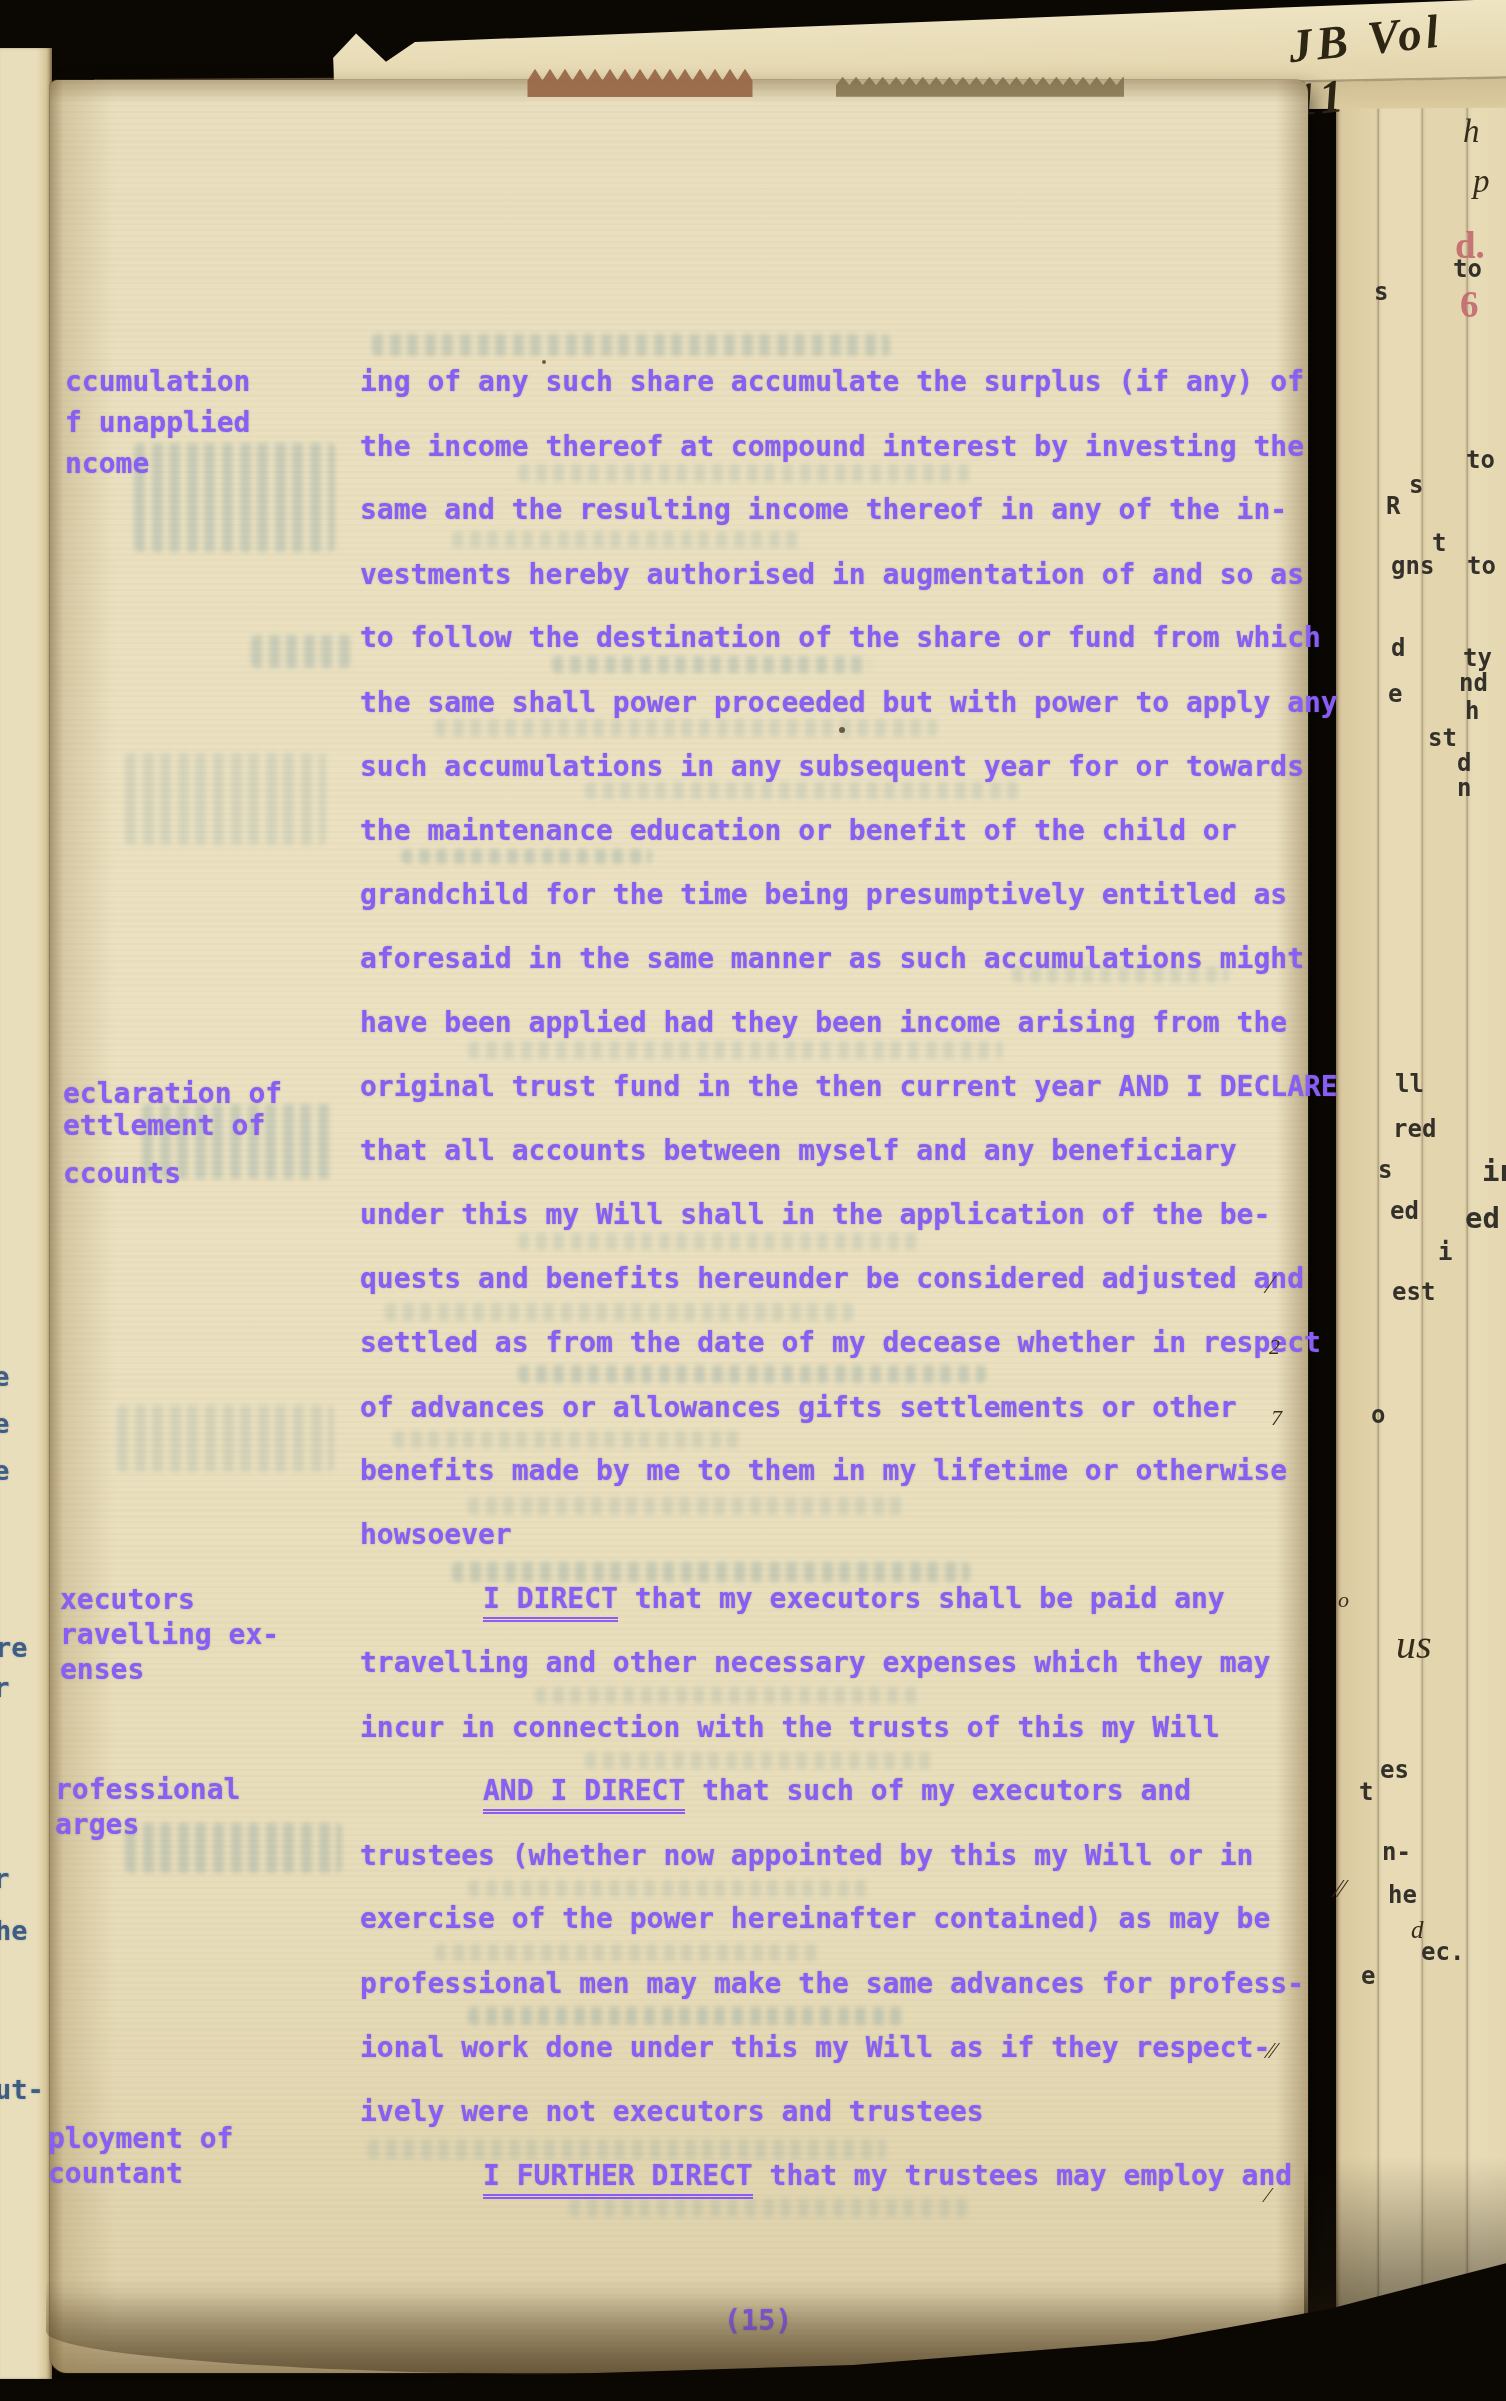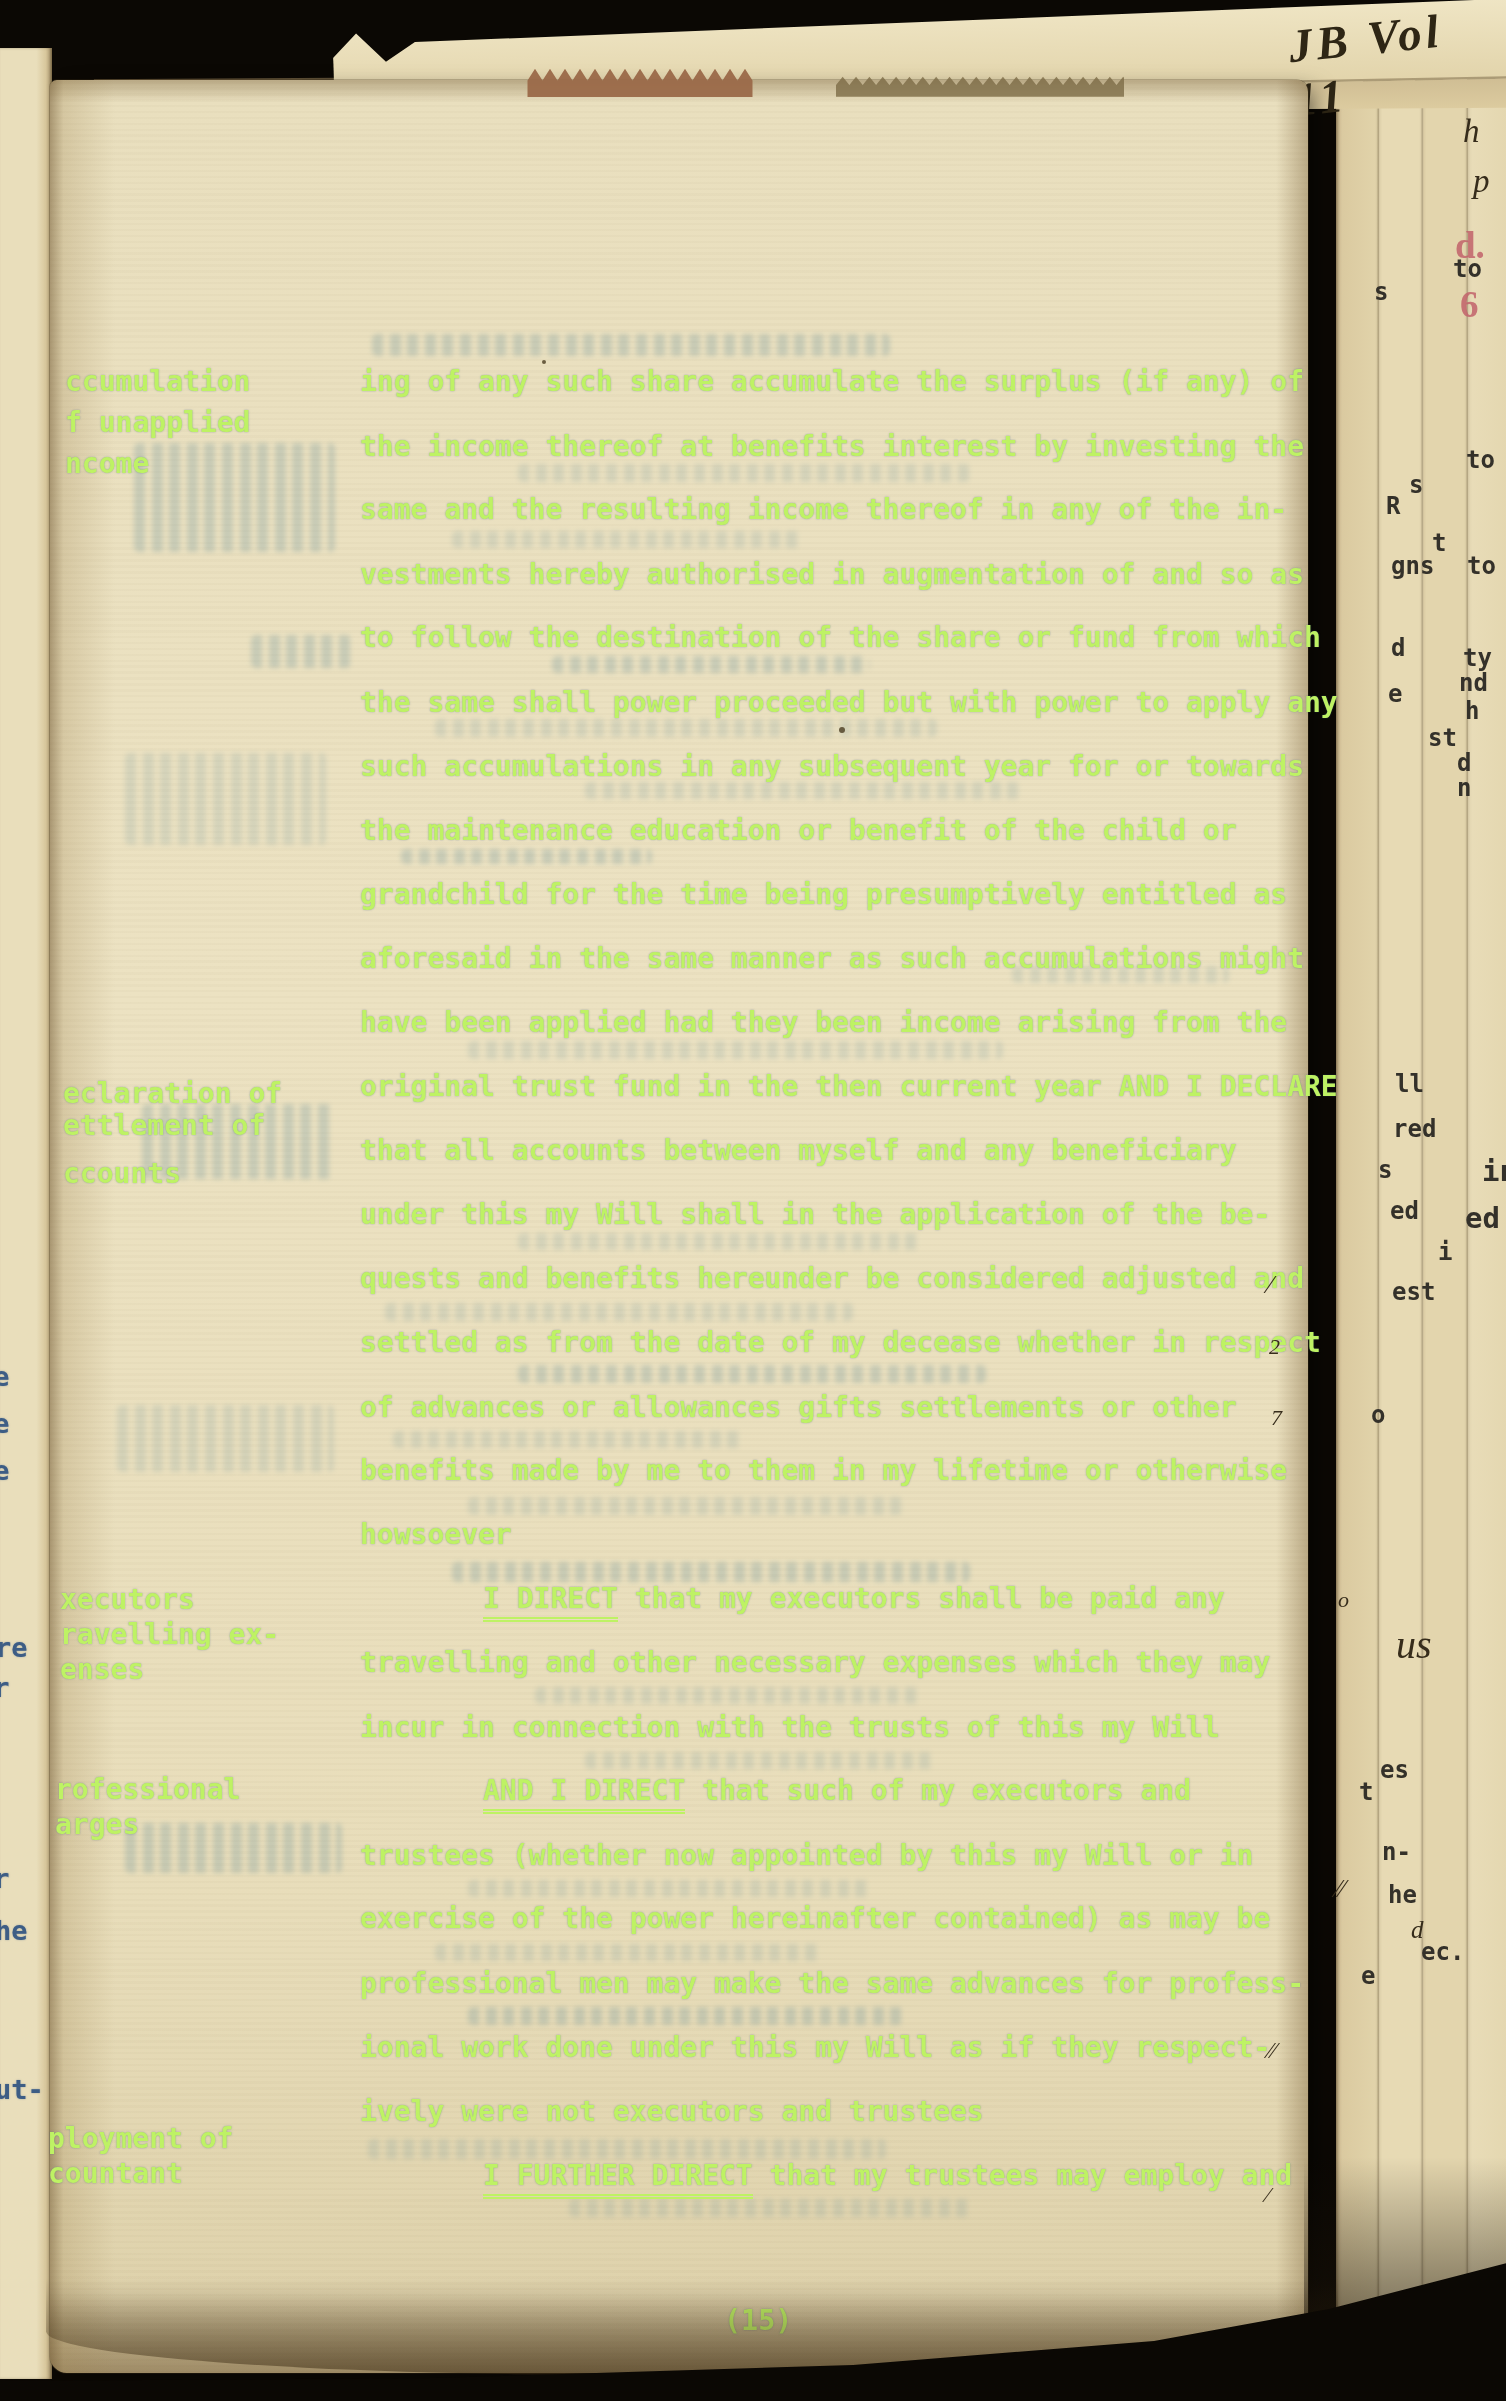--- a/index.html
+++ b/index.html
@@ -10,21 +10,21 @@
     background:
       linear-gradient(90deg, rgba(115,90,50,.55) 0, rgba(160,135,85,.28) 13.4px, rgba(0,0,0,0) 65px),
       linear-gradient(270deg, rgba(120,95,55,.42) 0, rgba(0,0,0,0) 32px),
       linear-gradient(180deg, rgba(110,85,45,.38) 0, rgba(0,0,0,0) 22px),
       linear-gradient(0deg, rgba(95,70,35,.50) 0, rgba(0,0,0,0) 79px),
       repeating-linear-gradient(0deg, rgba(80,60,20,.025) 0 2.5px, rgba(0,0,0,0) 2.5px 5.9px),
       linear-gradient(180deg,#e9dfbe 0,#ece2c2 40%,#e8ddba 80%,#ddd0a9 100%);
     border-radius:6.7px 11.7px 28.4px 16.7px;
     box-shadow:0 0 0 0.8px rgba(70,55,30,.35), 13.4px 3.3px 22px -8.4px rgba(0,0,0,.55);}
   .mnote,.bline,.pageno{position:absolute;font-weight:700;font-size:28px;line-height:33px;
-    color:#bef264;text-shadow:0 0 1.7px rgba(62,94,135,.55);white-space:pre;}
+    color:#8b5cf6;text-shadow:0 0 1.7px rgba(62,94,135,.55);white-space:pre;}
   .u{border-bottom:5.9px double currentColor;padding-bottom:1.7px;}
   .pageno{left:724px;top:2304px;font-size:28.4px;}
   .hand{position:absolute;font-family:"Liberation Serif",serif;font-style:italic;color:#362c1b;}
   .jb{left:1291px;top:8.4px;font-size:47px;letter-spacing:4.2px;transform:rotate(-6deg);
       font-weight:700;color:#2e2615;}
   .frag{position:absolute;font-weight:700;font-size:24px;color:#34312a;
         font-family:"DejaVu Sans Mono",monospace;}
   .frag.blue{color:#3d5d85;font-size:27px;text-shadow:0 0 1.7px rgba(62,94,135,.5);}
   .frag.big{font-size:29px;}
   .stamp{position:absolute;font-family:"Liberation Serif",serif;font-weight:700;font-size:37px;
@@ -103,21 +103,21 @@
       <div class="mnote" style="left: 63px; top: 1109px;">ettlement of</div>
       <div class="mnote" style="left: 63px; top: 1157px;">ccounts</div>
       <div class="mnote" style="left: 60px; top: 1583px;">xecutors</div>
       <div class="mnote" style="left: 60px; top: 1618px;">ravelling ex-</div>
       <div class="mnote" style="left: 60px; top: 1653px;">enses</div>
       <div class="mnote" style="left: 55px; top: 1773px;">rofessional</div>
       <div class="mnote" style="left: 55px; top: 1808px;">arges</div>
       <div class="mnote" style="left: 48px; top: 2122px;">ployment of</div>
       <div class="mnote" style="left: 48px; top: 2157px;">countant</div>
       <div class="bline" style="left: 360px; top: 365px;">ing of any such share accumulate the surplus (if any) of</div>
-      <div class="bline" style="left: 360px; top: 430px;">the income thereof at benefits interest by investing the</div>
+      <div class="bline" style="left: 360px; top: 430px;">the income thereof at compound interest by investing the</div>
       <div class="bline" style="left: 360px; top: 493px;">same and the resulting income thereof in any of the in-</div>
       <div class="bline" style="left: 360px; top: 558px;">vestments hereby authorised in augmentation of and so as</div>
       <div class="bline" style="left: 360px; top: 621px;">to follow the destination of the share or fund from which</div>
       <div class="bline" style="left: 360px; top: 686px;">the same shall power proceeded but with power to apply any</div>
       <div class="bline" style="left: 360px; top: 750px;">such accumulations in any subsequent year for or towards</div>
       <div class="bline" style="left: 360px; top: 814px;">the maintenance education or benefit of the child or</div>
       <div class="bline" style="left: 360px; top: 878px;">grandchild for the time being presumptively entitled as</div>
       <div class="bline" style="left: 360px; top: 942px;">aforesaid in the same manner as such accumulations might</div>
       <div class="bline" style="left: 360px; top: 1006px;">have been applied had they been income arising from the</div>
       <div class="bline" style="left: 360px; top: 1070px;">original trust fund in the then current year AND I DECLARE</div>

